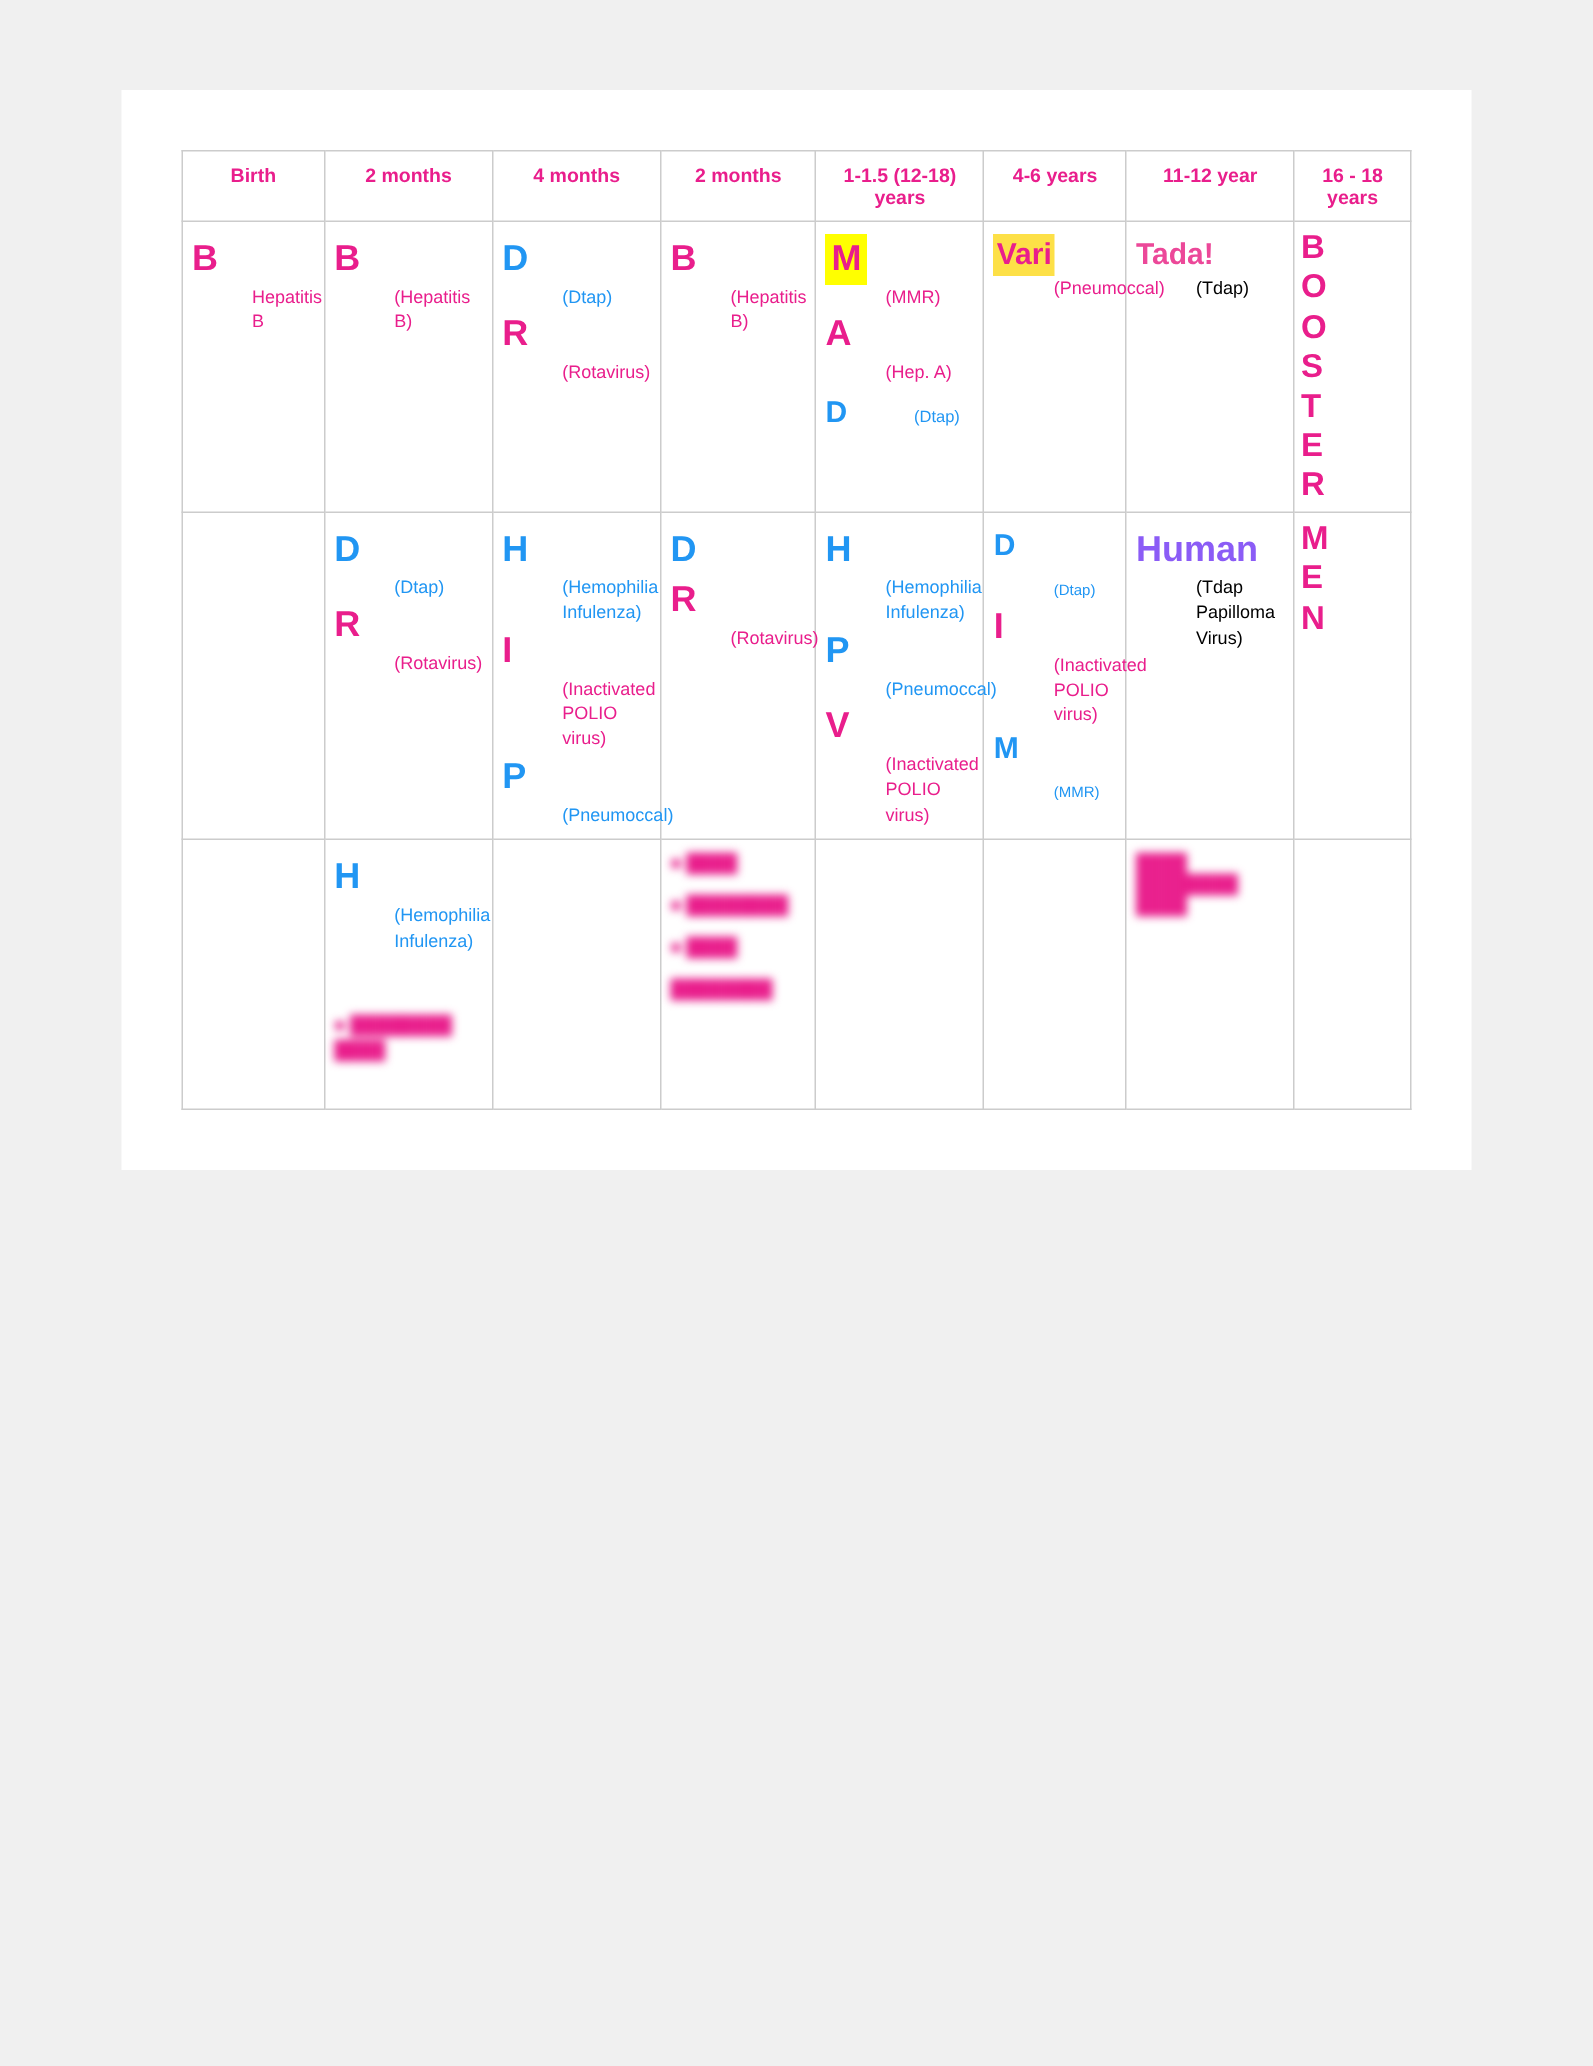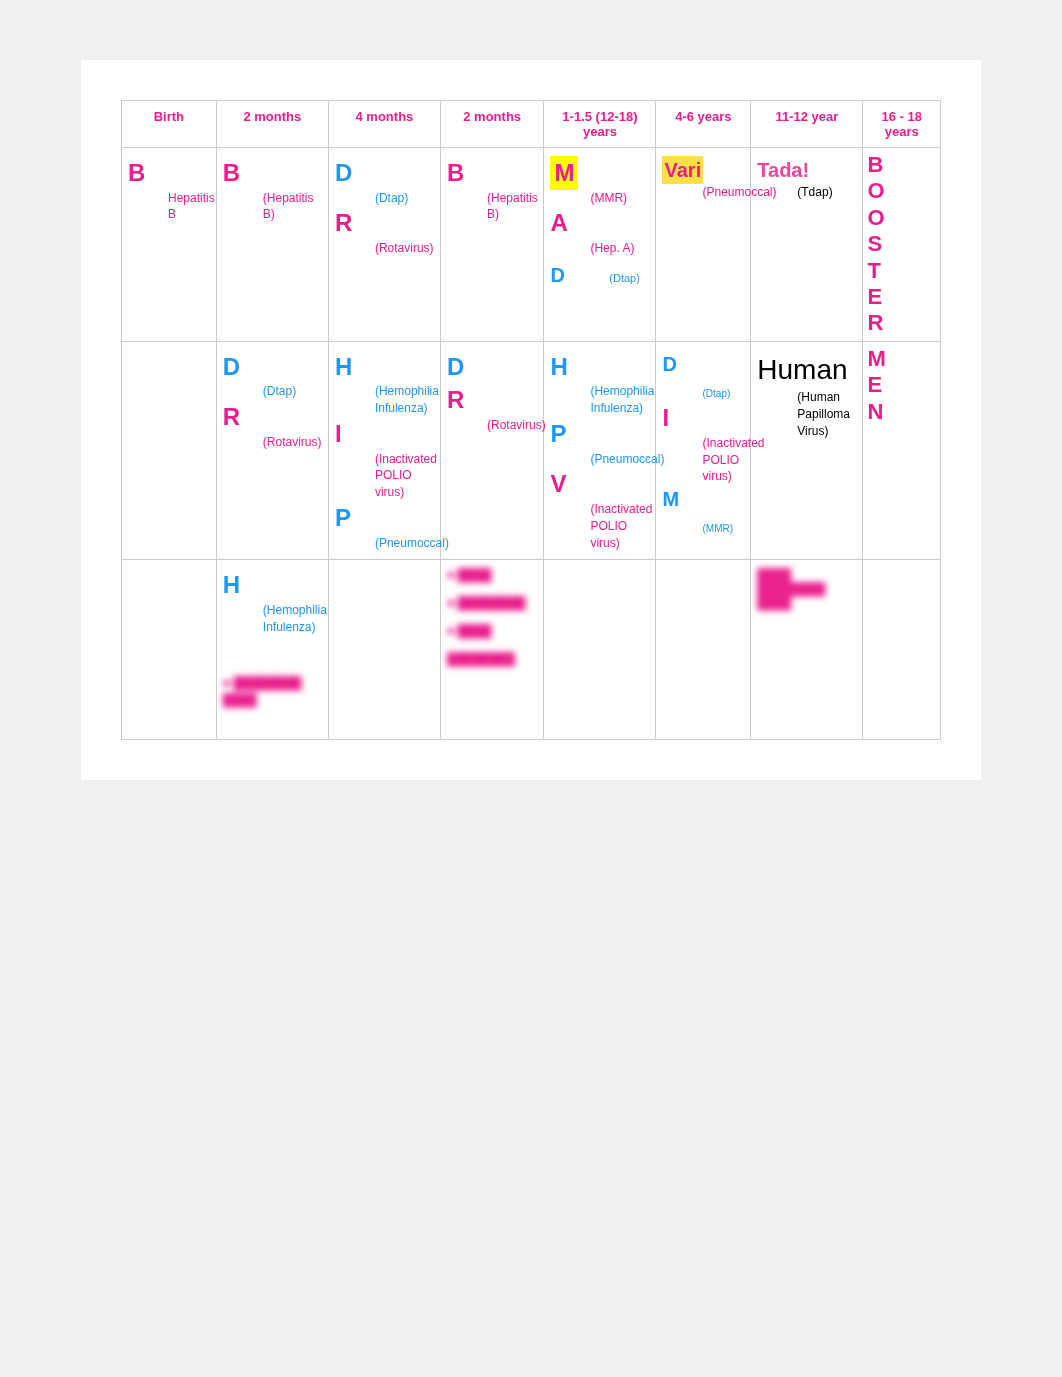--- a/index.html
+++ b/index.html
@@ -200,22 +200,22 @@
             <div class="vaccine-name pink">(Inactivated POLIO virus)</div>
             <div>
               <span class="vaccine-letter blue" style="font-size:20px;">M</span>
               <span class="vaccine-name blue"><sub>(MMR)</sub></span>
             </div>
           </div>
         </td>
 
         <td>
           <div class="cell-content">
-            <div style="font-size:28px; font-weight:normal; color:#000000;">Human</div>
-            <div class="vaccine-name">(Human Papilloma Virus)</div>
+            <div style="font-size:24px; font-weight:bold; color:#8b5cf6;">Human</div>
+            <div class="vaccine-name">(Tdap Papilloma Virus)</div>
           </div>
         </td>
 
         <td style="padding:4px;">
           <div class="booster-letters">
             <div>M</div>
             <div>E</div>
             <div>N</div>
           </div>
         </td>

